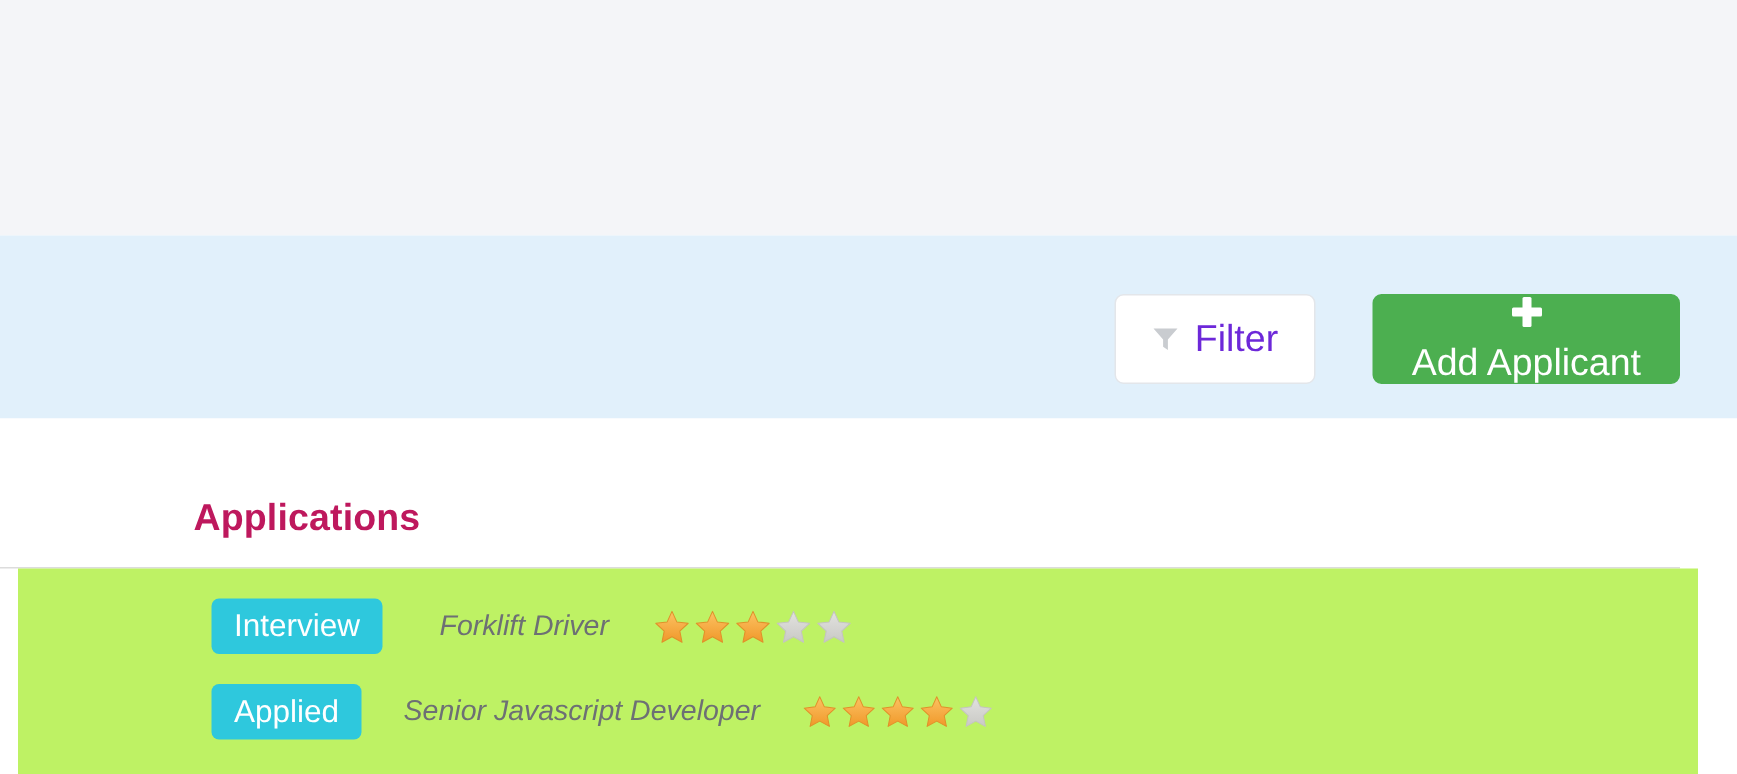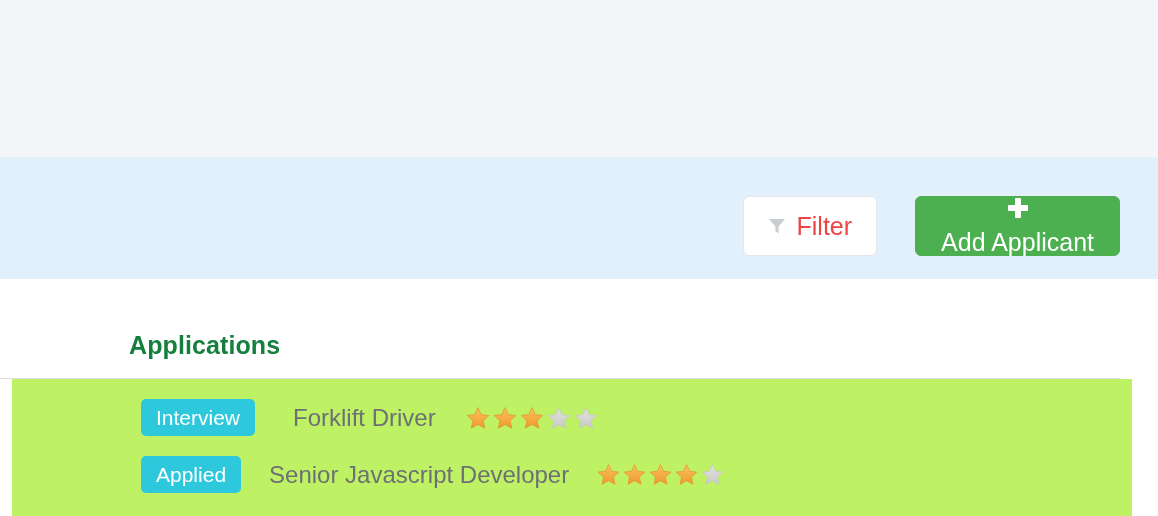--- a/index.html
+++ b/index.html
@@ -60,21 +60,21 @@
     line-height: 1;
     cursor: pointer;
     white-space: nowrap;
   }
 
   .btn-filter {
     height: 60px;
     padding: 0 24px;
     background: #ffffff;
     border: 1px solid #e3e6ea;
-    color: #ef4444;
+    color: #6d28d9;
     gap: 11px;
   }
   .filter-icon {
     display: inline-block;
     width: 18px;
     height: 18px;
     flex: 0 0 auto;
   }
   .filter-icon svg { display: block; }
 
@@ -118,21 +118,21 @@
     background: #ffffff;
   }
 
   .panel-title {
     position: absolute;
     left: 129px;
     top: 52px;
     margin: 0;
     font-size: 25px;
     font-weight: bold;
-    color: #15803d;
+    color: #be185d;
     letter-spacing: 0.1px;
   }
 
   .divider {
     position: absolute;
     left: 0;
     top: 99px;
     width: 1120px;
     height: 1px;
     background: #dcdcdc;
@@ -167,21 +167,22 @@
     border-radius: 5px;
     background: #2ec8dd;
     color: #ffffff;
     font-size: 21px;
     line-height: 1;
     white-space: nowrap;
     box-sizing: border-box;
   }
 
   .job-title {
-    font-size: 24px;
+    font-size: 19px;
+    font-style: italic;
     color: #6d7074;
     white-space: nowrap;
   }
 
   .stars {
     display: inline-flex;
     align-items: center;
     gap: 3px;
     line-height: 0;
   }

